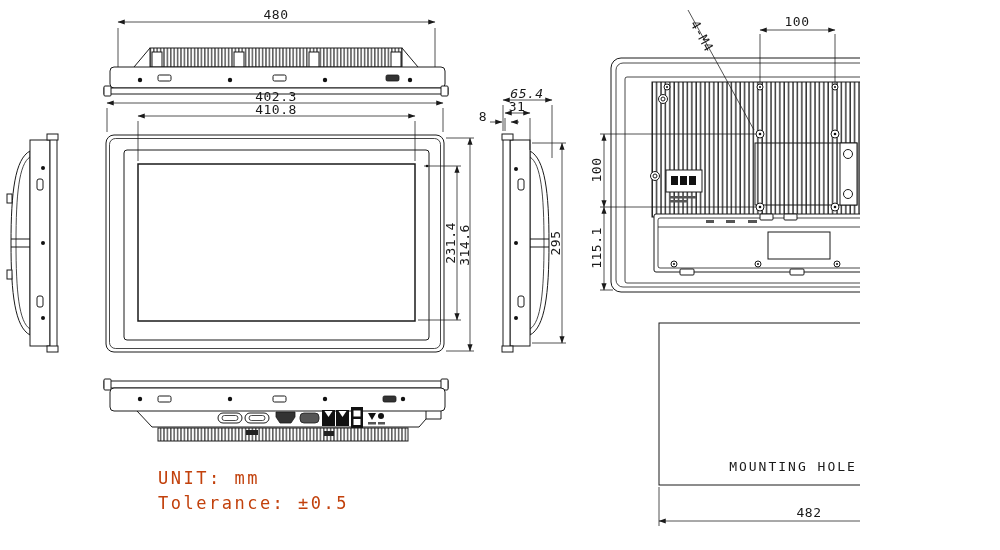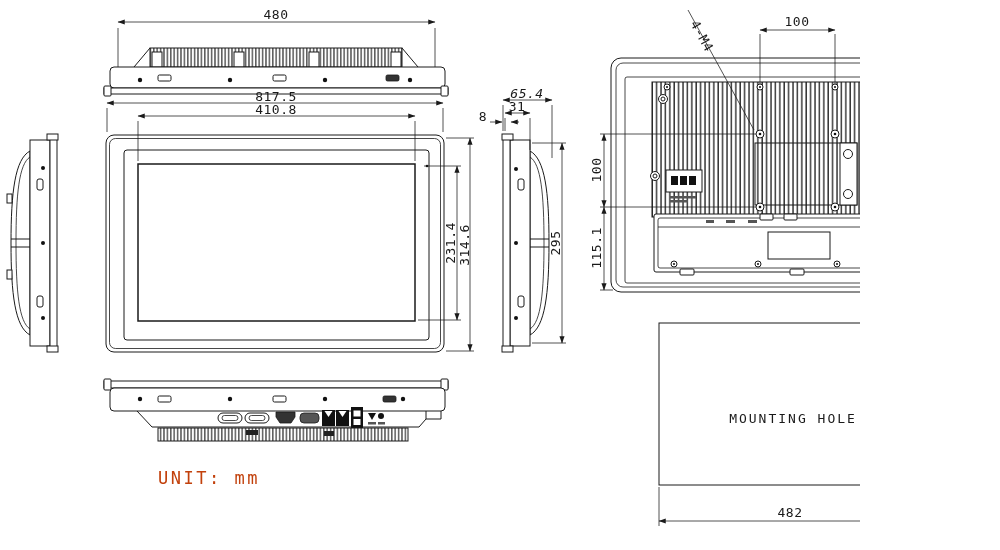--- a/index.html
+++ b/index.html
@@ -11,21 +11,21 @@
   .s08{stroke:#1a1a1a;stroke-width:0.8;fill:none;}
   .thick{stroke-width:1.5;}
   .dim{stroke:#1a1a1a;stroke-width:0.75;fill:none;}
   .dk {fill:#111;stroke:none;}
   .gy {fill:#555;stroke:none;}
   .lbl{position:absolute;font-size:13px;letter-spacing:0.5px;color:#1a1a1a;white-space:nowrap;
        transform:translate(-50%,-50%);line-height:1;}
   .lbl.rot{transform:translate(-50%,-50%) rotate(-90deg);}
   .lbl.leader{transform:translate(-50%,-50%) rotate(61deg);}
   .note{position:absolute;font-size:17px;letter-spacing:2.5px;color:#c2410c;white-space:nowrap;line-height:1.2;margin-left:24px;}
-  .mount-lbl{font-size:13px;letter-spacing:2px;}
+  .mount-lbl{font-size:13px;letter-spacing:2px;margin-top:48px;}
 </style>
 </head>
 <body>
 
 <div id="canvas">
 
 <svg id="linework" width="1000" height="550" viewBox="0 0 1000 550">
   <defs>
     <marker id="arr" viewBox="0 0 10 10" refX="9" refY="5" markerWidth="10" markerHeight="10" orient="auto-start-reverse">
       <path d="M0,1.6 L9.5,5 L0,8.4 Z" fill="#1a1a1a"></path>
@@ -264,31 +264,32 @@
       <rect class="gy" x="368" y="422" width="8" height="2.5"></rect>
       <rect class="gy" x="378" y="422" width="7" height="2.5"></rect>
     </g>
     <rect x="158" y="428" width="250" height="13" fill="url(#finsSmall)" stroke="#1a1a1a" stroke-width="1"></rect>
     <rect x="246" y="430" width="12" height="5" fill="#222"></rect>
     <rect x="324" y="431" width="10" height="5" fill="#222"></rect>
   </g>
 </svg>
 
 <div class="lbl" style="left:276px;top:14px;">480</div>
-<div class="lbl" style="left:276px;top:96px;">817.5</div>
+<div class="lbl" style="left:276px;top:96px;">402.3</div>
 <div class="lbl" style="left:276px;top:109px;text-align:right;">410.8</div>
 <div class="lbl rot" style="left:450px;top:243px;">231.4</div>
 <div class="lbl rot" style="left:464px;top:245px;">314.6</div>
 <div class="lbl" style="left:527px;top:93px;font-style:italic;">65.4</div>
 <div class="lbl" style="left:517px;top:106px;">31</div>
 <div class="lbl" style="left:483px;top:116px;">8</div>
 <div class="lbl rot" style="left:555px;top:243px;">295</div>
 <div class="lbl leader" style="left:702px;top:36px;">4-M4</div>
 <div class="lbl" style="left:797px;top:21px;">100</div>
 <div class="lbl rot" style="left:596px;top:170px;">100</div>
 <div class="lbl rot" style="left:596px;top:248px;">115.1</div>
 <div class="lbl mount-lbl" style="left:793px;top:418px;">MOUNTING HOLE</div>
 <div class="lbl rot" style="left:939px;top:404px;">297</div>
-<div class="lbl" style="left:790px;top:512px;">482</div>
+<div class="lbl" style="left:809px;top:512px;">482</div>
 
 <div class="note" style="left:134px;top:468px;">UNIT: mm</div>
+<div class="note" style="left:134px;top:493px;">Tolerance: ±0.5</div>
 
 </div>
 
 </body></html>

